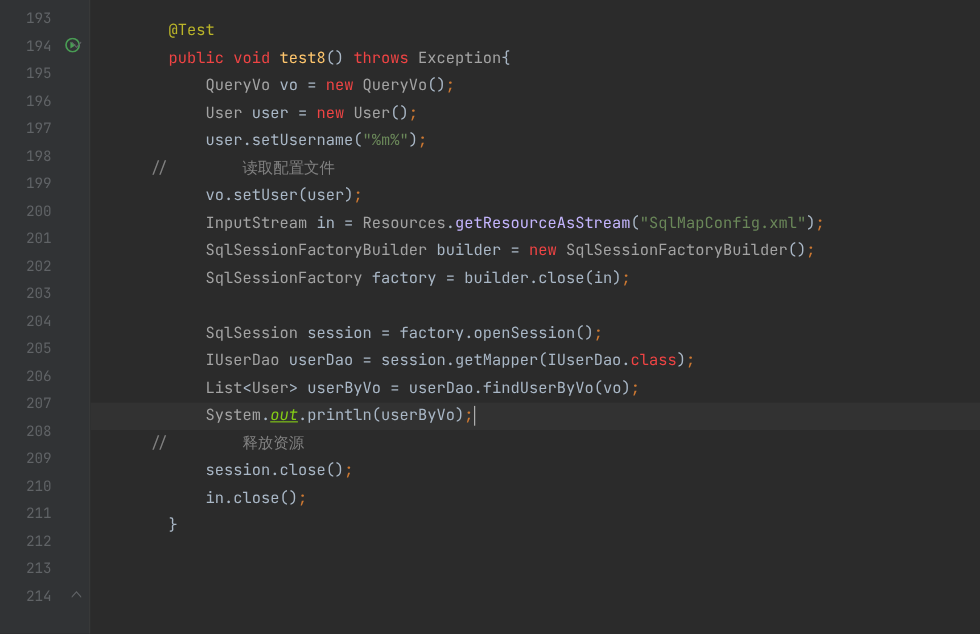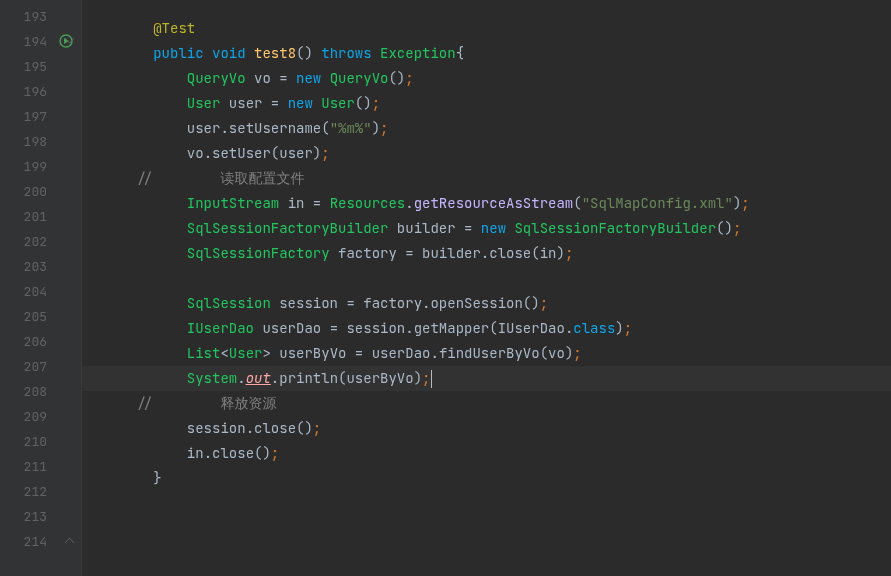--- a/index.html
+++ b/index.html
@@ -69,26 +69,26 @@
     .code-line {
       height: 25px;
       line-height: 25px;
       white-space: pre;
       padding-left: 4px;
     }
     .code-line.current {
       background: #323232;
     }
     .tk-annotation { color: #bbb529; }
-    .tk-keyword { color: #0ea5e9; }
+    .tk-keyword { color: #ef4444; }
     .tk-method-decl { color: #ffc66d; }
     .tk-method { color: #a9b7c6; }
     .tk-static-method { color: #c4b5fd; }
-    .tk-static-field { color: #fca5a5; font-style: italic; text-decoration: underline; }
-    .tk-type { color: #22c55e; text-align: center; }
+    .tk-static-field { color: #84cc16; font-style: italic; text-decoration: underline; }
+    .tk-type { color: #a3a3a3; text-align: center; }
     .tk-string { color: #6a8759; }
     .tk-comment { color: #808080; }
     .tk-paren { color: #a9b7c6; }
     .tk-brace { color: #a9b7c6; }
     .tk-semi { color: #cc7832; }
     .tk-generic { color: #a9b7c6; }
     .cursor {
       display: inline-block;
       width: 1px;
       height: 18px;
@@ -153,23 +153,23 @@
     <div class="code-line"><span>        </span><span class="tk-annotation">@Test</span></div>
 
     <div class="code-line"><span>        </span><span class="tk-keyword">public</span> <span class="tk-keyword">void</span> <span class="tk-method-decl">test8</span><span class="tk-paren">()</span> <span class="tk-keyword">throws</span> <span class="tk-type">Exception</span><span class="tk-brace">{</span></div>
 
     <div class="code-line"><span>            </span><span class="tk-type">QueryVo</span> <span>vo</span><span> = </span><span class="tk-keyword">new</span> <span class="tk-type">QueryVo</span><span class="tk-paren">()</span><span class="tk-semi">;</span></div>
 
     <div class="code-line"><span>            </span><span class="tk-type">User</span> <span>user</span><span> = </span><span class="tk-keyword">new</span> <span class="tk-type">User</span><span class="tk-paren">()</span><span class="tk-semi">;</span></div>
 
     <div class="code-line"><span>            </span><span>user</span><span>.</span><span class="tk-method">setUsername</span><span class="tk-paren">(</span><span class="tk-string">"%m%"</span><span class="tk-paren">)</span><span class="tk-semi">;</span></div>
 
+    <div class="code-line"><span>      </span><span class="tk-comment">//        读取配置文件</span></div>
+
     <div class="code-line"><span>            </span><span>vo</span><span>.</span><span class="tk-method">setUser</span><span class="tk-paren">(</span><span>user</span><span class="tk-paren">)</span><span class="tk-semi">;</span></div>
-
-    <div class="code-line"><span>      </span><span class="tk-comment">//        读取配置文件</span></div>
 
     <div class="code-line"><span>            </span><span class="tk-type">InputStream</span> <span>in</span><span> = </span><span class="tk-type">Resources</span><span>.</span><span class="tk-static-method">getResourceAsStream</span><span class="tk-paren">(</span><span class="tk-string">"SqlMapConfig.xml"</span><span class="tk-paren">)</span><span class="tk-semi">;</span></div>
 
 
     <div class="code-line"><span>            </span><span class="tk-type">SqlSessionFactoryBuilder</span> <span>builder</span><span> = </span><span class="tk-keyword">new</span> <span class="tk-type">SqlSessionFactoryBuilder</span><span class="tk-paren">()</span><span class="tk-semi">;</span></div>
 
     <div class="code-line"><span>            </span><span class="tk-type">SqlSessionFactory</span> <span>factory</span><span> = </span><span>builder</span><span>.</span><span class="tk-method">close</span><span class="tk-paren">(</span><span>in</span><span class="tk-paren">)</span><span class="tk-semi">;</span></div>
 
     <div class="code-line"><span>      </span></div>
 

